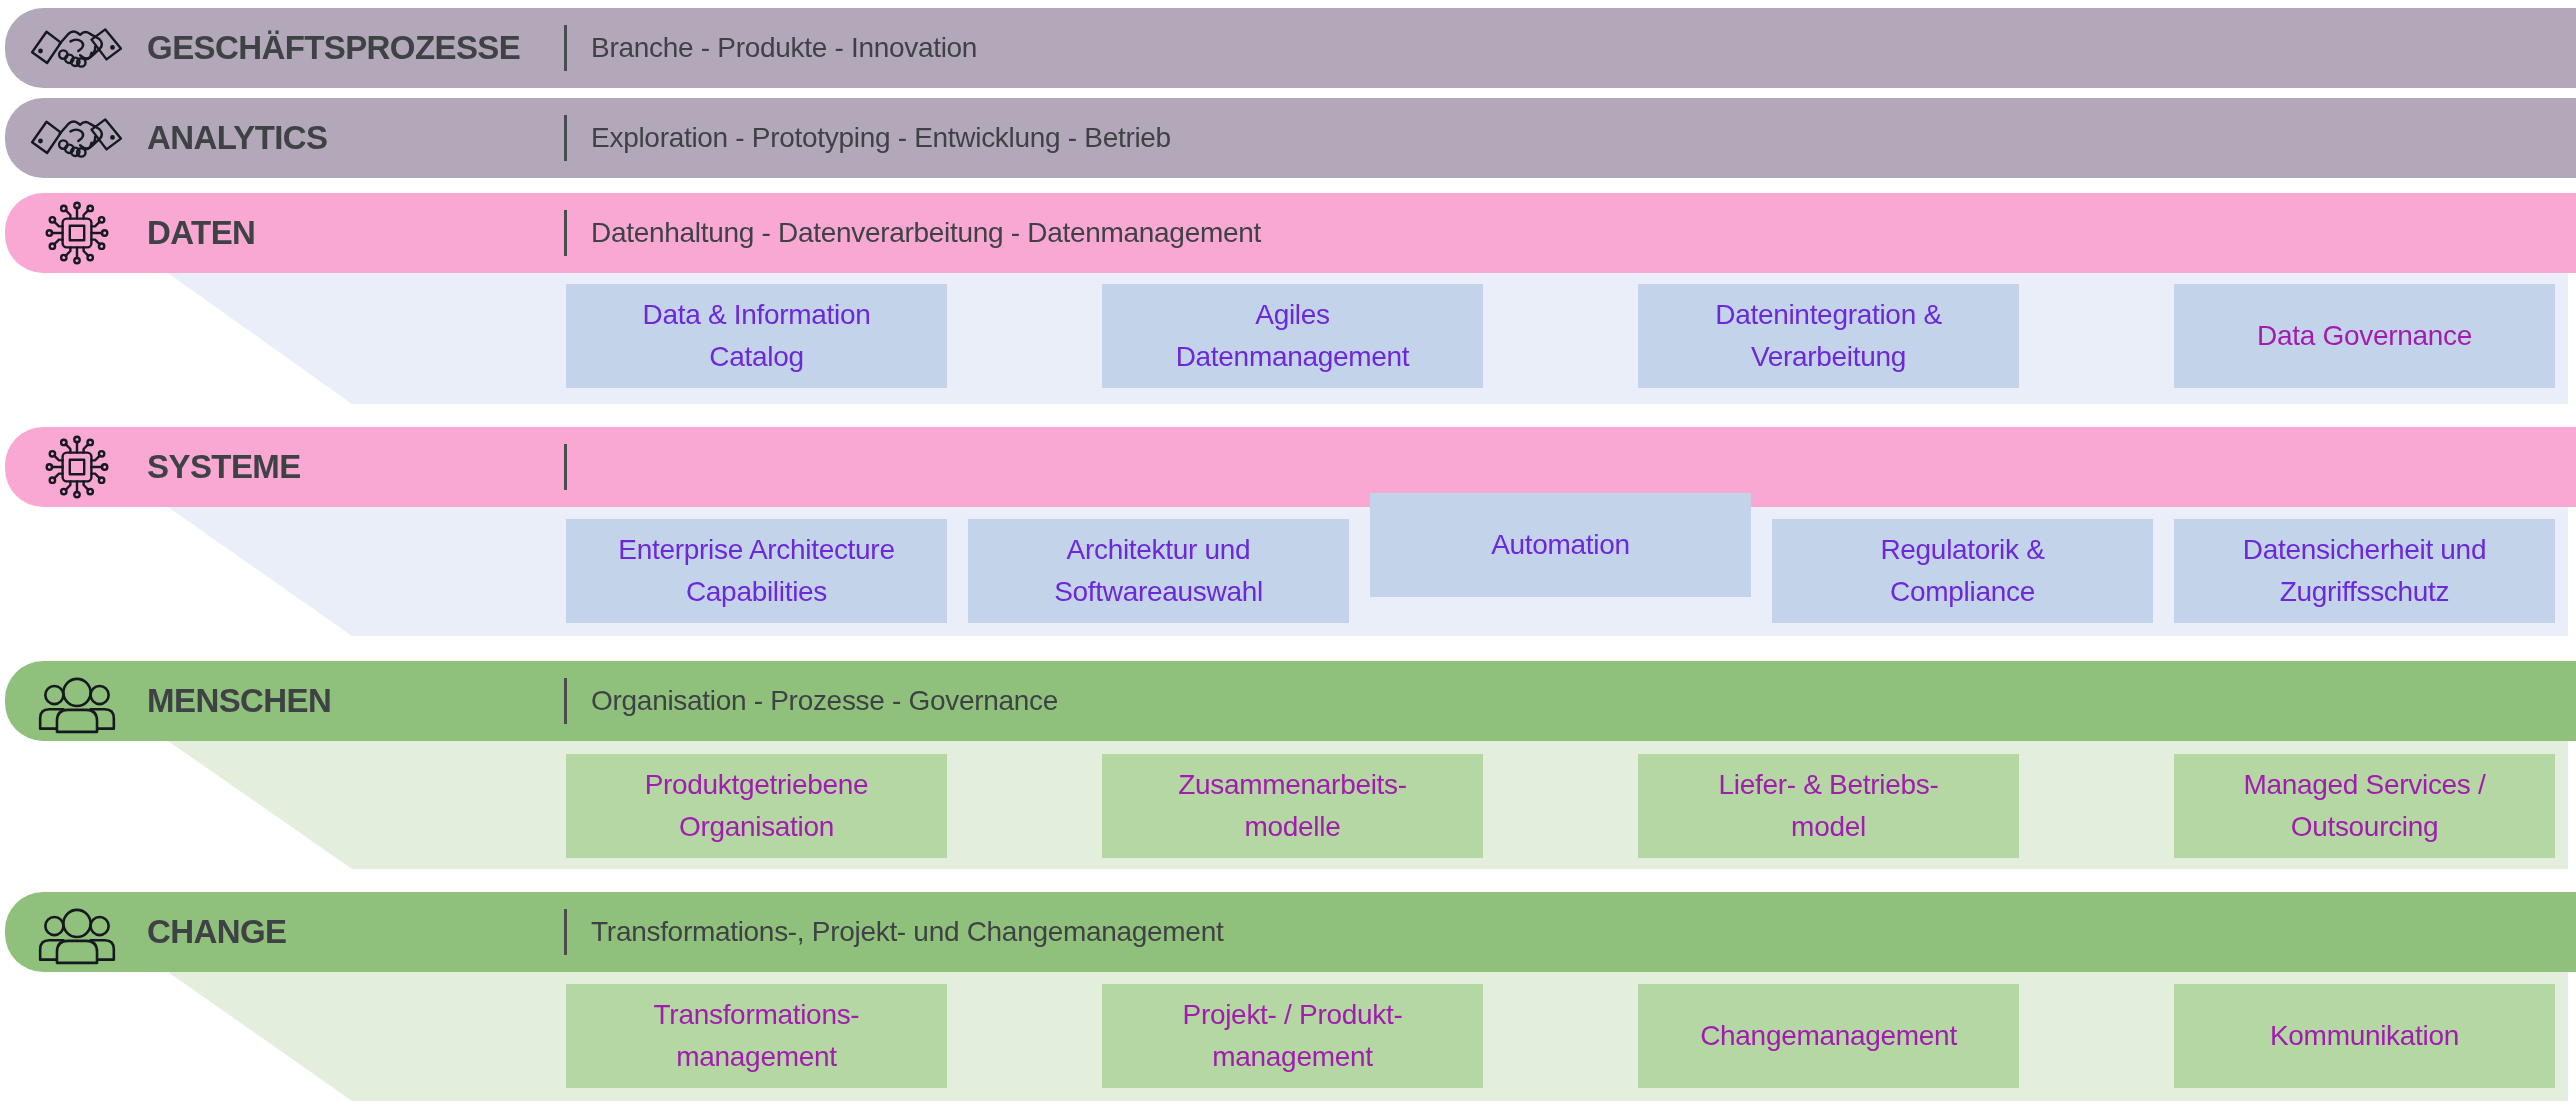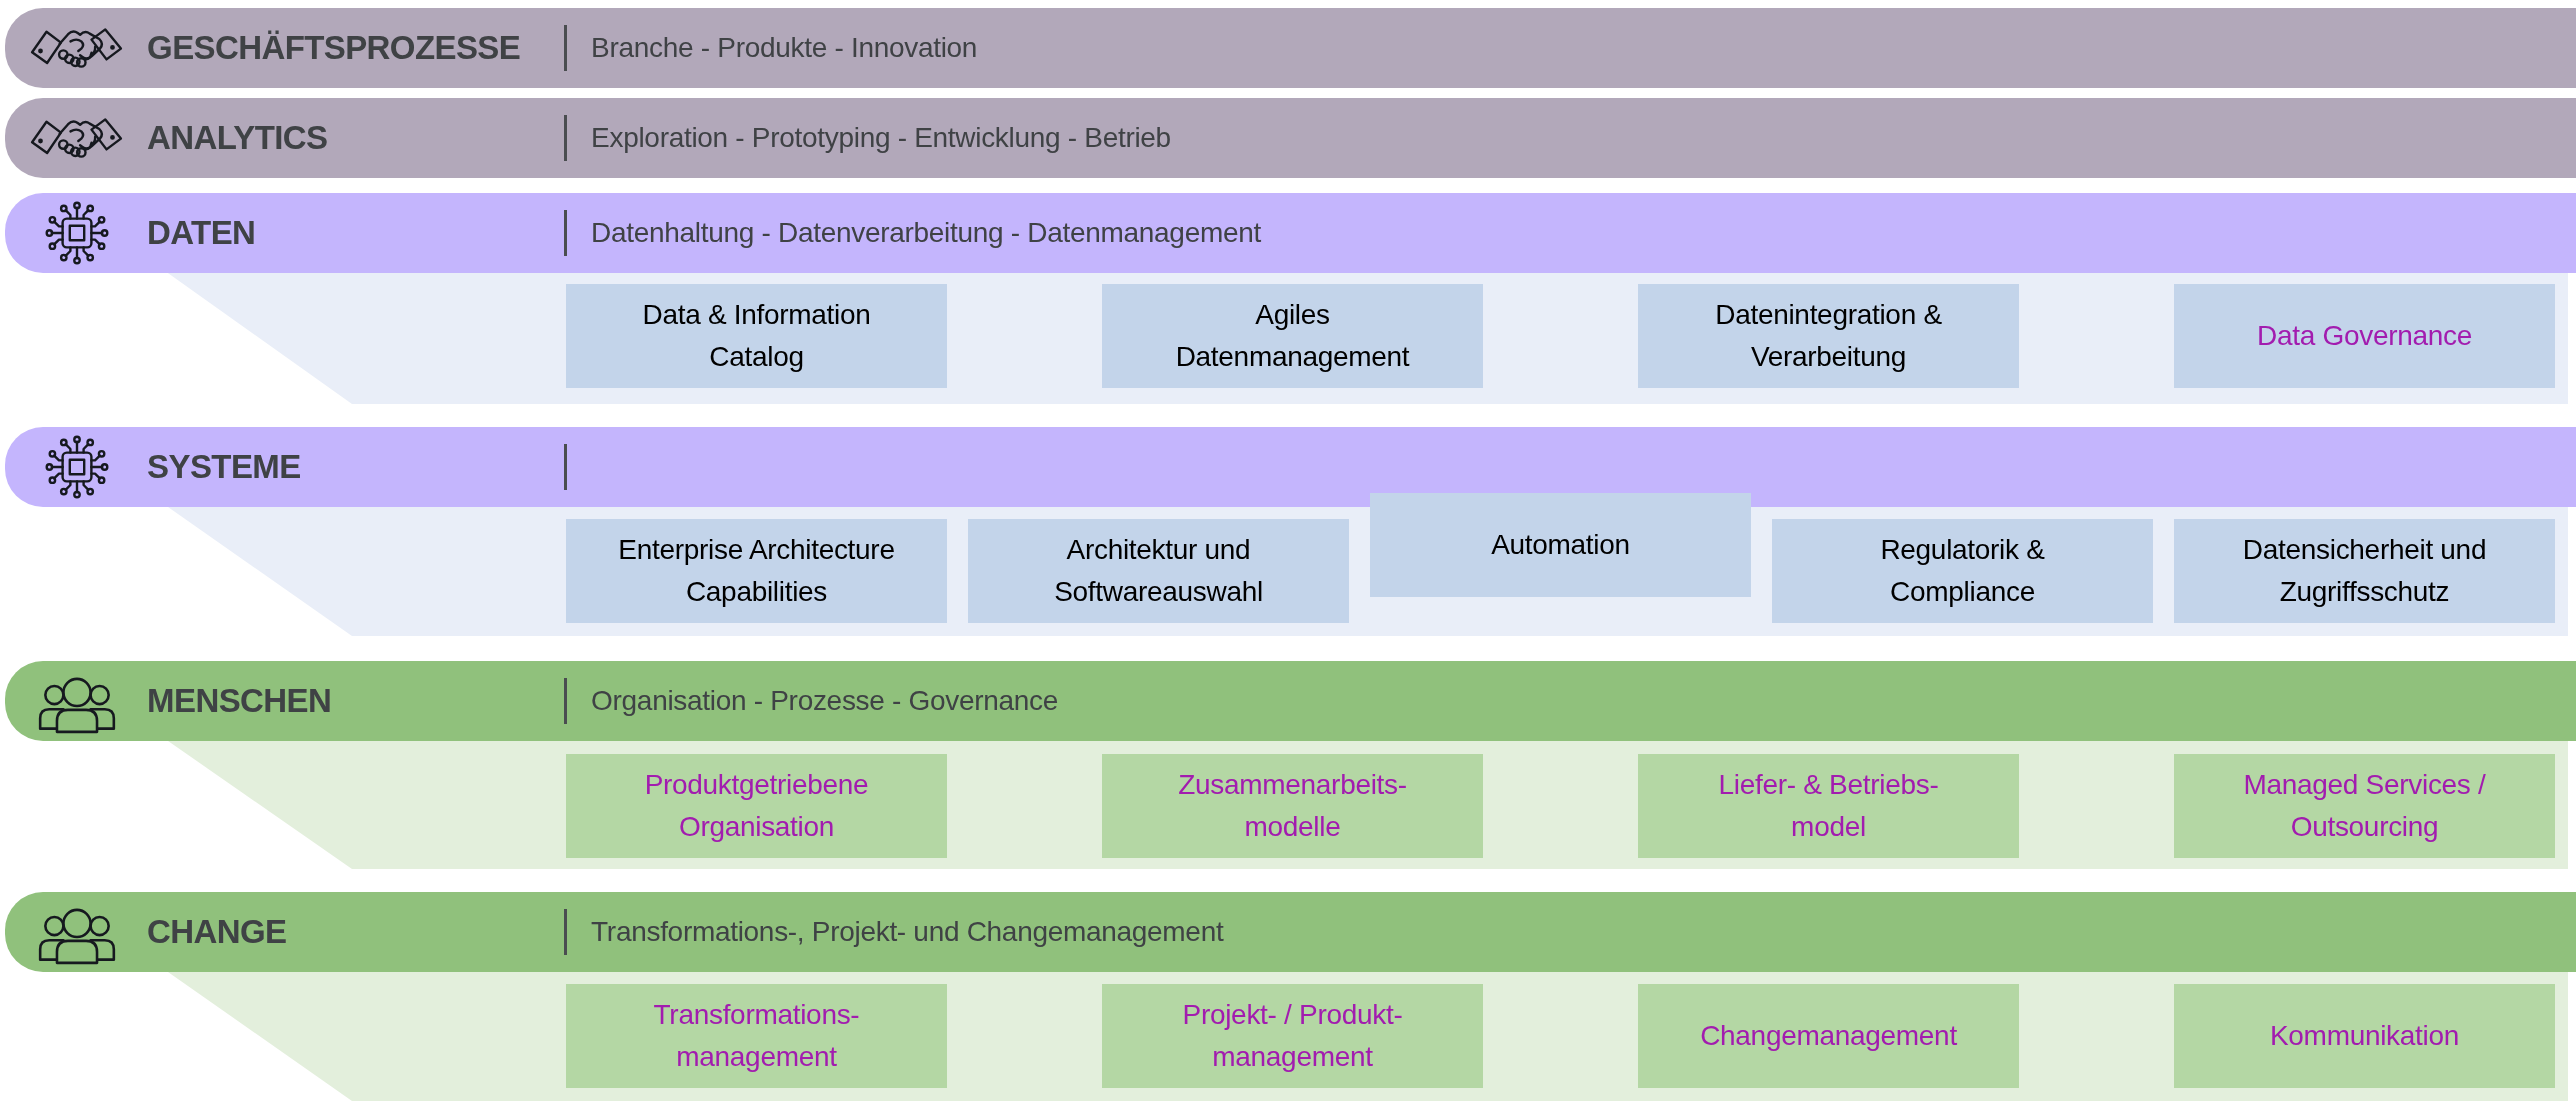--- a/index.html
+++ b/index.html
@@ -6,21 +6,21 @@
   body{
     width:2576px;height:1101px;position:relative;overflow:hidden;
     background:#ffffff;
     font-family:"Liberation Sans", sans-serif;
   }
   .bar{
     position:absolute;left:5.1px;width:2571px;height:80px;
     border-radius:38px 0 0 38px;
   }
   .bar.purple{background:#b2a8ba;}
-  .bar.blue{background:#c4b5fd;}
+  .bar.blue{background:#f9a8d4;}
   .bar.green{background:#90c17c;text-decoration:underline;}
   .icon-slot{
     position:absolute;left:19px;top:0;width:105px;height:100%;
     display:flex;align-items:center;justify-content:center;
   }
   .icon-slot svg{stroke:#16191f;fill:none;stroke-width:4;stroke-linecap:round;stroke-linejoin:round;}
   .person-fill{fill:#90c17c;}
   .row-title{
     position:absolute;left:142px;top:50%;transform:translateY(-50%);
     font-size:33px;font-weight:bold;letter-spacing:-0.6px;color:#3f4245;white-space:nowrap;
@@ -39,21 +39,21 @@
   }
   .funnel.blue{background:#e9eef8;}
   .funnel.green{background:#e3efdc;}
   .cap-box{
     position:absolute;width:381px;height:104px;
     display:flex;align-items:center;justify-content:center;text-align:center;
     font-size:28px;line-height:1.5;letter-spacing:-0.3px;
   }
   .cap-box.blue{background:#c3d4ea;}
   .cap-box.green{background:#b4d7a4;justify-content:center;}
-  .ink-purple{color:#000000;}
+  .ink-purple{color:#6d28d9;}
   .ink-gray{color:#a21caf;}
   .box-label{white-space:pre-line;}
 </style>
 </head>
 <body>
 
 <svg width="0" height="0" style="position:absolute" aria-hidden="true">
   <defs>
     <g id="ico-handshake">
       <polygon points="6,62 30,28 54,46 31,80"></polygon>

